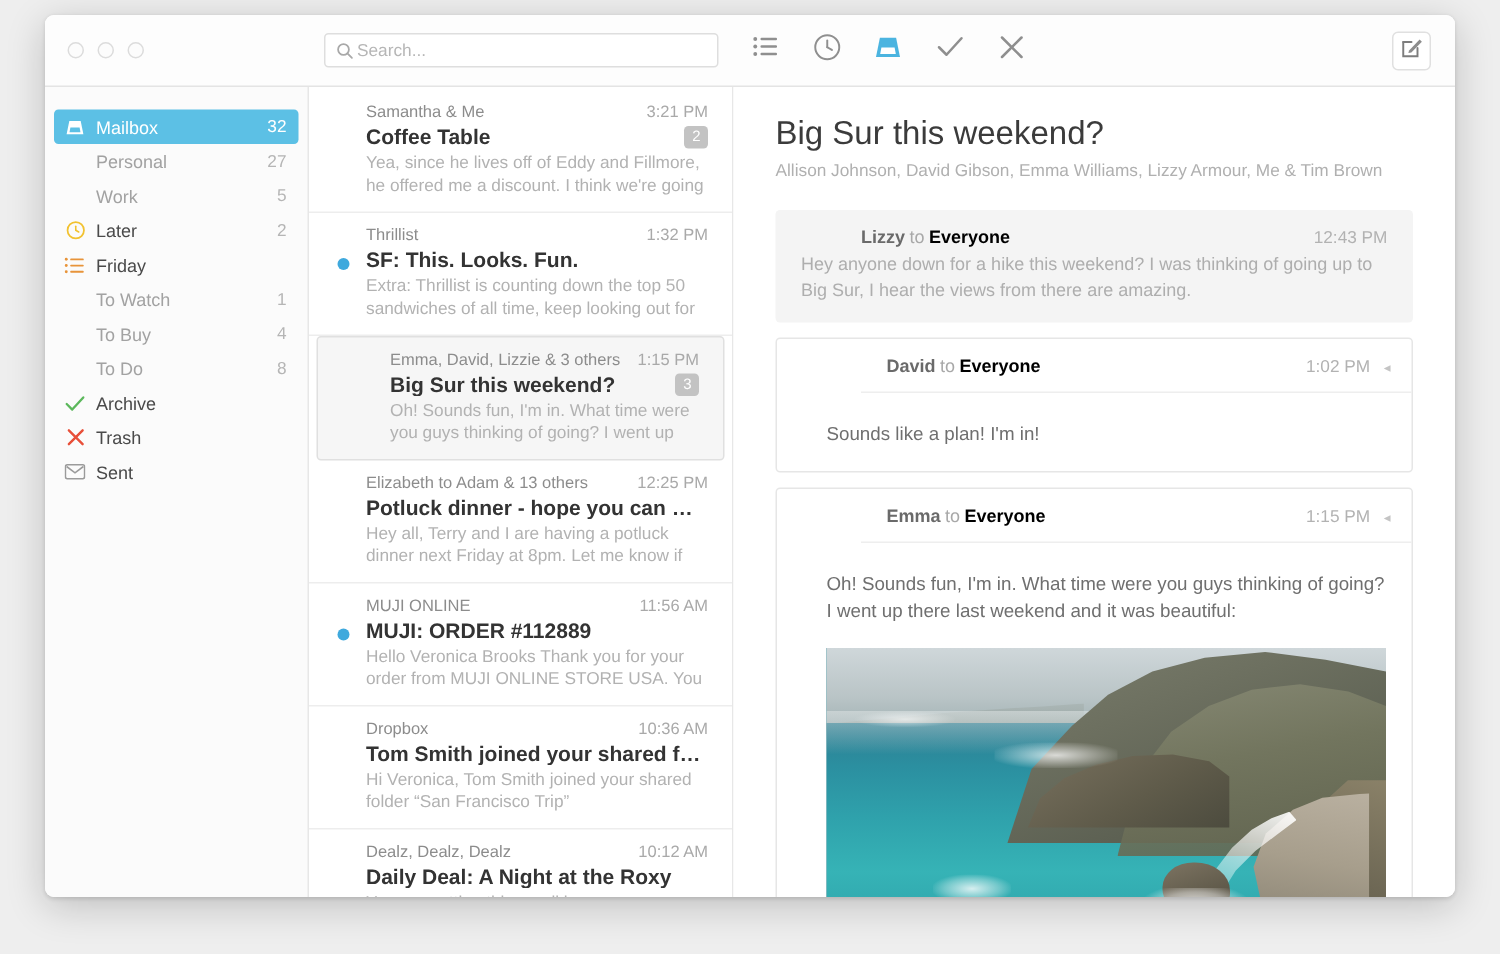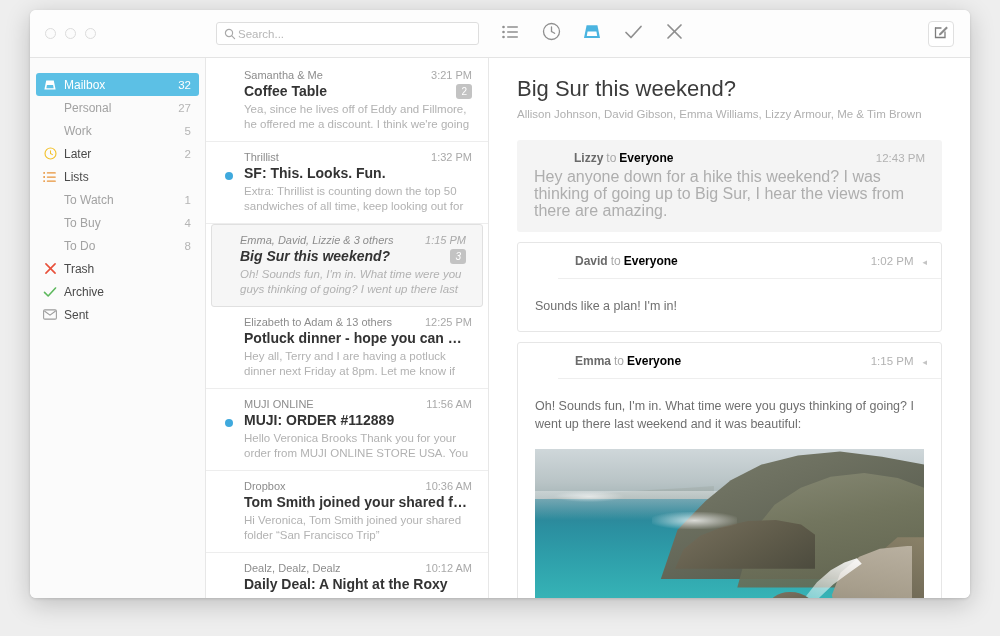--- a/index.html
+++ b/index.html
@@ -142,22 +142,21 @@
     position: relative;
     padding: 9px 16px 10px 38px;
     border-bottom: 1px solid #ededed;
     cursor: pointer;
   }
   .mail-item.selected {
     background: #f6f6f6;
     border: 1px solid #e0e0e0;
     border-radius: 3px;
     margin: 0 5px;
-    padding-left: 28px;
-    font-style: italic;
+    padding-left: 48px;
   }
   .mail-row1 {
     display: flex; align-items: baseline;
     margin-bottom: 2px;
   }
   .mail-from {
     flex: 1;
     font-size: 11px;
     color: #8c8c8c;
     white-space: nowrap; overflow: hidden; text-overflow: ellipsis;
@@ -211,37 +210,37 @@
   .thread-people {
     font-size: 11.5px;
     color: #b0b0b0;
     margin-bottom: 20px;
   }
   .msg {
     margin-bottom: 10px;
     border-radius: 3px;
   }
   .msg.collapsed { background: #f4f4f4; padding: 11px 17px 13px 17px; }
-  .msg.expanded { border: 1px solid #e6e6e6; background: #fff; }
+  .msg.expanded { border: 1px solid #e6e6e6; background: #fff; padding-left: 16px; }
   .msg-head {
     display: flex; align-items: baseline;
     font-size: 12px;
     margin-left: 40px;
   }
   .msg.expanded .msg-head {
     padding: 11px 14px 10px 17px;
     border-bottom: 1px solid #eeeeee;
   }
   .msg-sender { color: #6a6a6a; font-weight: bold; }
   .msg-to { color: #a8a8a8; margin: 0 3px; }
   .msg-recipient { color: #000000; font-weight: bold; }
   .msg-time { margin-left: auto; color: #b2b2b2; font-size: 11.5px; }
   .reply-arrow { margin-left: 9px; color: #c4c4c4; font-size: 9px; cursor:pointer; }
   .msg-body-collapsed {
-    font-size: 16px; color: #aeaeae; line-height: 17px; margin-top: 3px;
+    font-size: 12px; color: #aeaeae; line-height: 17px; margin-top: 3px;
   }
   .msg-body {
     padding: 18px 17px 16px 17px;
     font-size: 12.5px; color: #6f6f6f; line-height: 18px;
   }
   .msg-body p { margin-bottom: 16px; }
 
   
   .photo {
     position: relative;
@@ -451,60 +450,60 @@
             <g fill="#e8943a">
               <circle cx="1.4" cy="2" r="1.2"></circle>
                 <rect x="4.6" y="1.3" width="11" height="1.5" rx=".7"></rect>
               <circle cx="1.4" cy="7" r="1.2"></circle>
                 <rect x="4.6" y="6.3" width="11" height="1.5" rx=".7"></rect>
               <circle cx="1.4" cy="12" r="1.2"></circle>
                 <rect x="4.6" y="11.3" width="11" height="1.5" rx=".7"></rect>
             </g>
           </svg>
         </span>
-        <span class="lbl">Lists</span>
+        <span class="lbl">Friday</span>
 
       </div>
 
       <div class="nav-item sub">
         <span class="ico"></span>
         <span class="lbl">To Watch</span>
         <span class="cnt">1</span>
       </div>
 
       <div class="nav-item sub">
         <span class="ico"></span>
         <span class="lbl">To Buy</span>
         <span class="cnt">4</span>
       </div>
 
       <div class="nav-item sub">
         <span class="ico"></span>
         <span class="lbl">To Do</span>
         <span class="cnt">8</span>
+      </div>
+
+      <div class="nav-item">
+        <span class="ico">
+          <svg width="14" height="12" viewBox="0 0 19 16">
+            <polyline points="2,8.5 7,13.5 17,2.5" fill="none" stroke="#5cb85c" stroke-width="2.1" stroke-linecap="round" stroke-linejoin="round"></polyline>
+          </svg>
+        </span>
+        <span class="lbl">Archive</span>
+
       </div>
 
       <div class="nav-item">
         <span class="ico">
           <svg width="13" height="13" viewBox="0 0 17 17">
             <line x1="2.5" y1="2.5" x2="14.5" y2="14.5" stroke="#e8503a" stroke-width="2.1" stroke-linecap="round"></line>
             <line x1="14.5" y1="2.5" x2="2.5" y2="14.5" stroke="#e8503a" stroke-width="2.1" stroke-linecap="round"></line>
           </svg>
         </span>
         <span class="lbl">Trash</span>
-
-      </div>
-
-      <div class="nav-item">
-        <span class="ico">
-          <svg width="14" height="12" viewBox="0 0 19 16">
-            <polyline points="2,8.5 7,13.5 17,2.5" fill="none" stroke="#5cb85c" stroke-width="2.1" stroke-linecap="round" stroke-linejoin="round"></polyline>
-          </svg>
-        </span>
-        <span class="lbl">Archive</span>
 
       </div>
 
       <div class="nav-item">
         <span class="ico">
           <svg width="14" height="11" viewBox="0 0 16 12">
             <rect x="0.7" y="0.7" width="14.6" height="10.6" rx="1.4" fill="none" stroke="#9b9b9b" stroke-width="1.2"></rect>
             <polyline points="1.6,2 8,6.8 14.4,2" fill="none" stroke="#9b9b9b" stroke-width="1.2"></polyline>
           </svg>
         </span>

